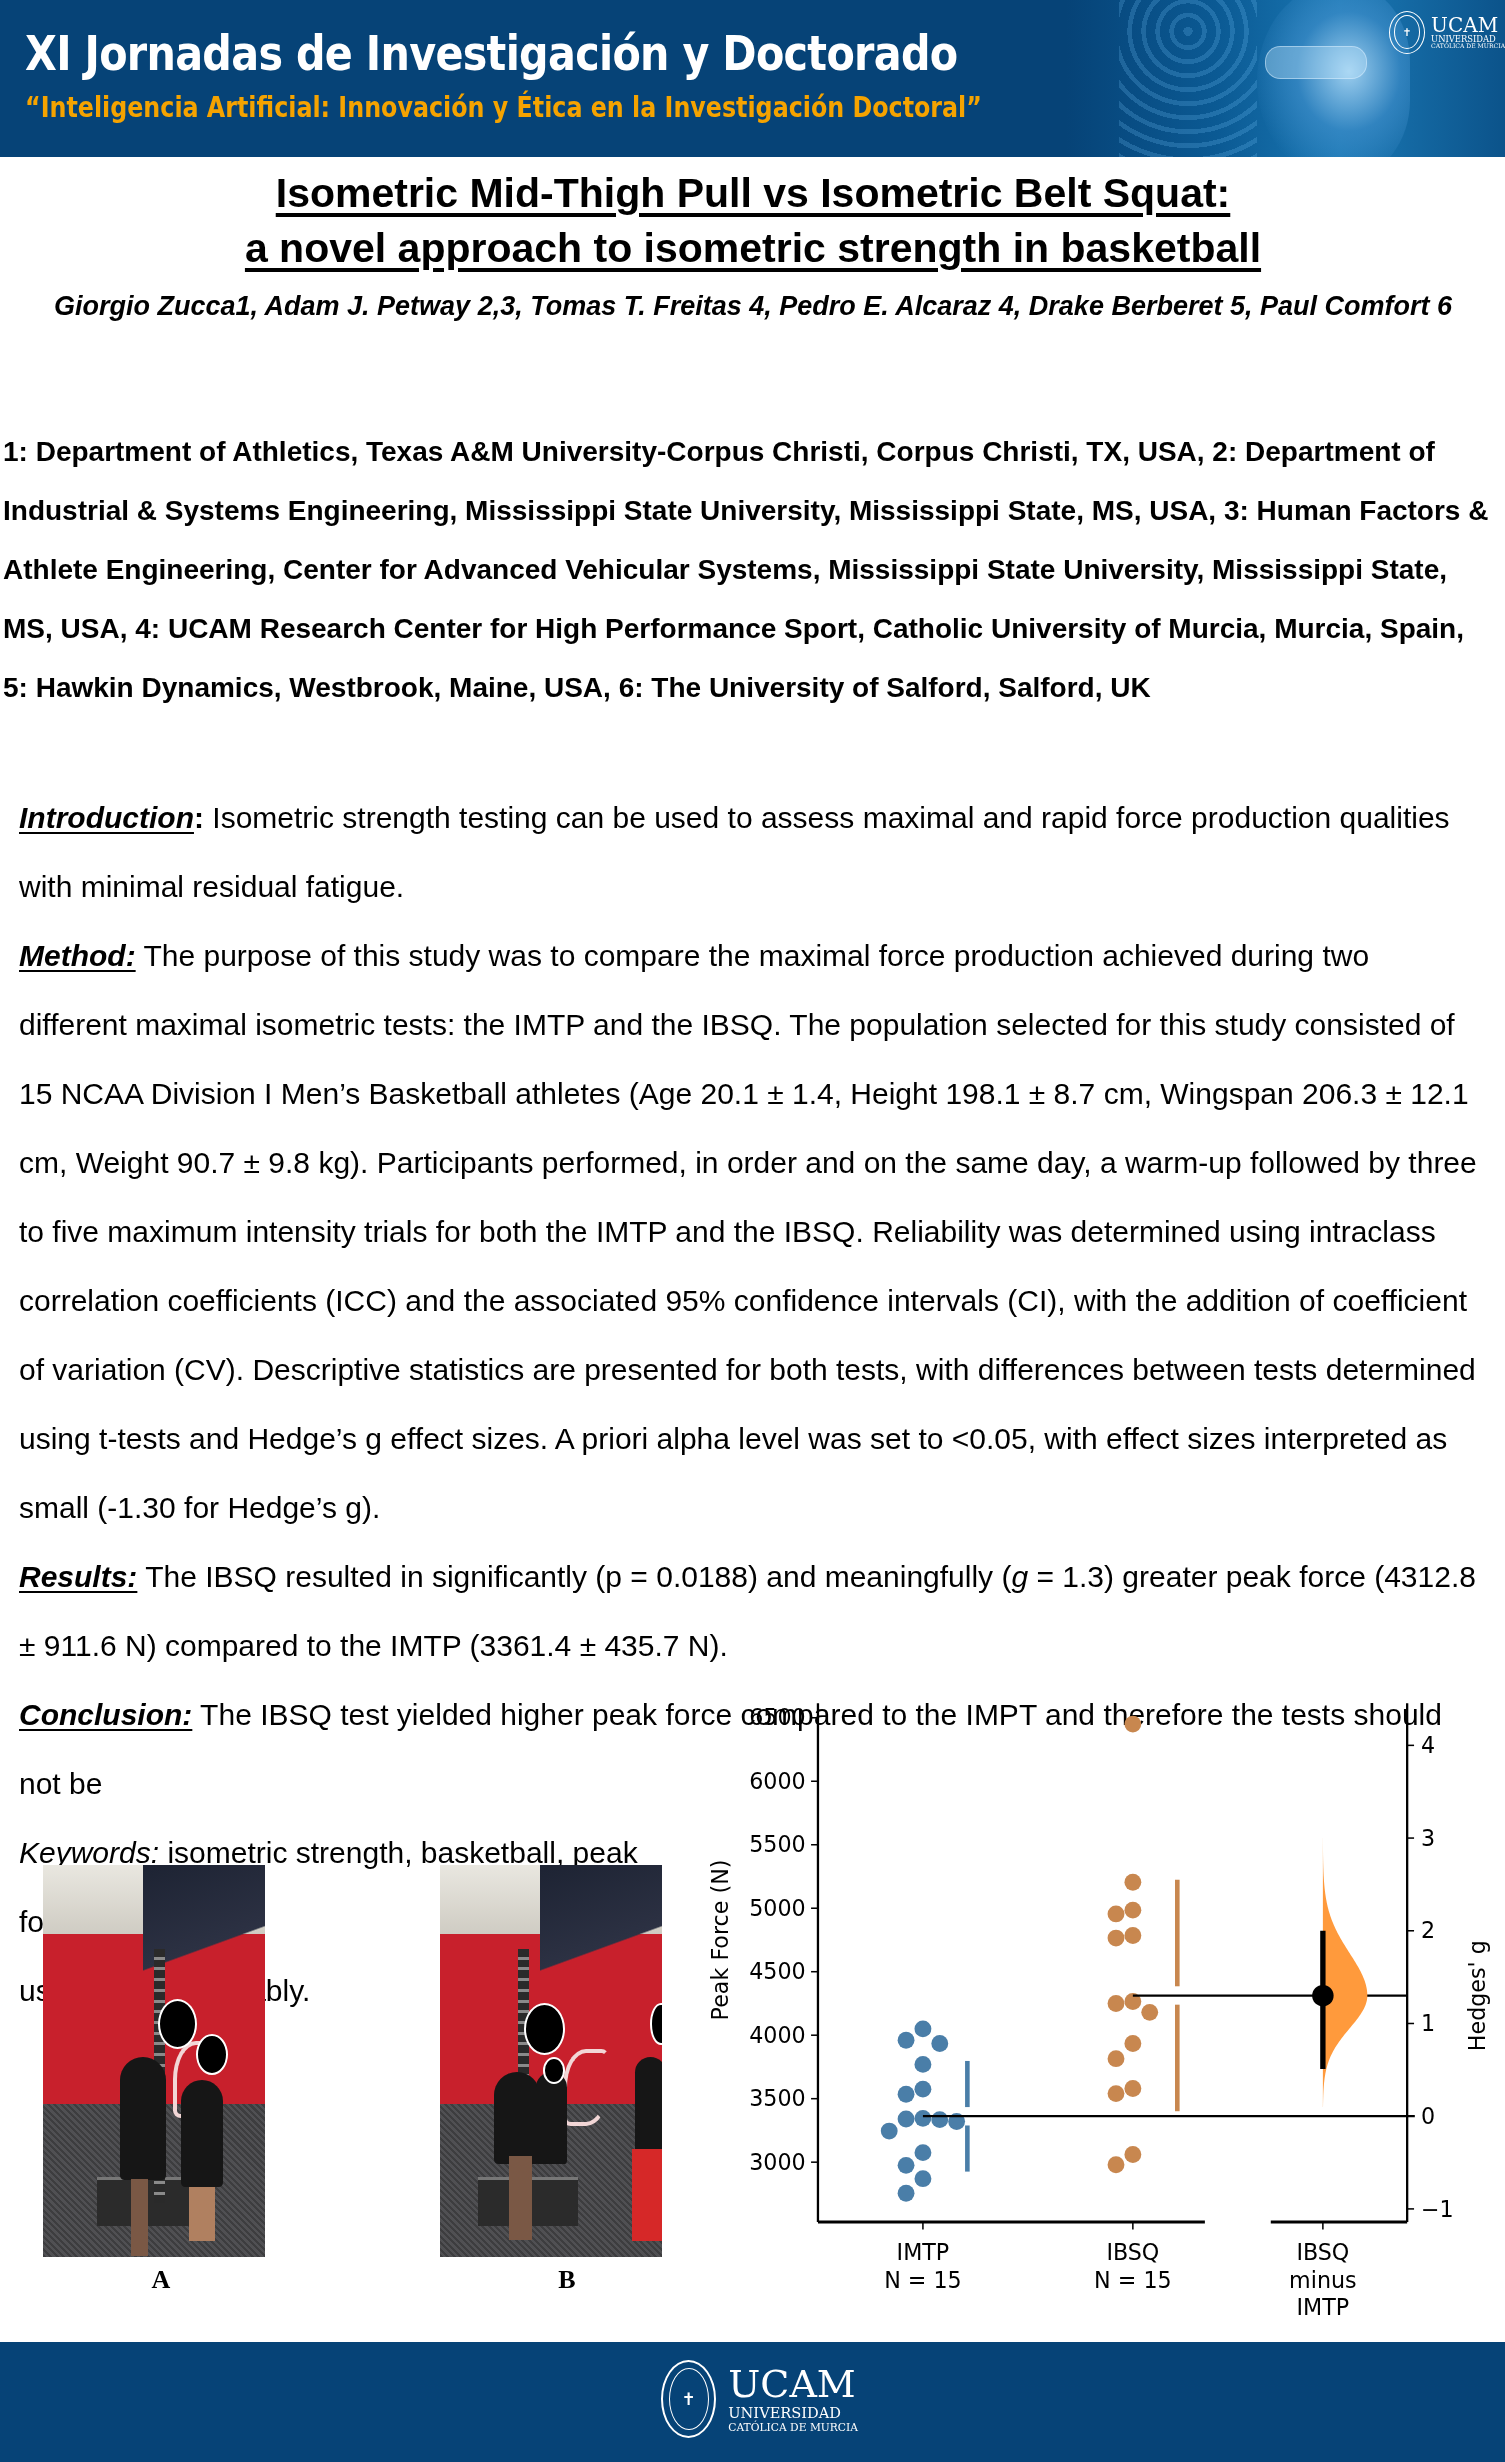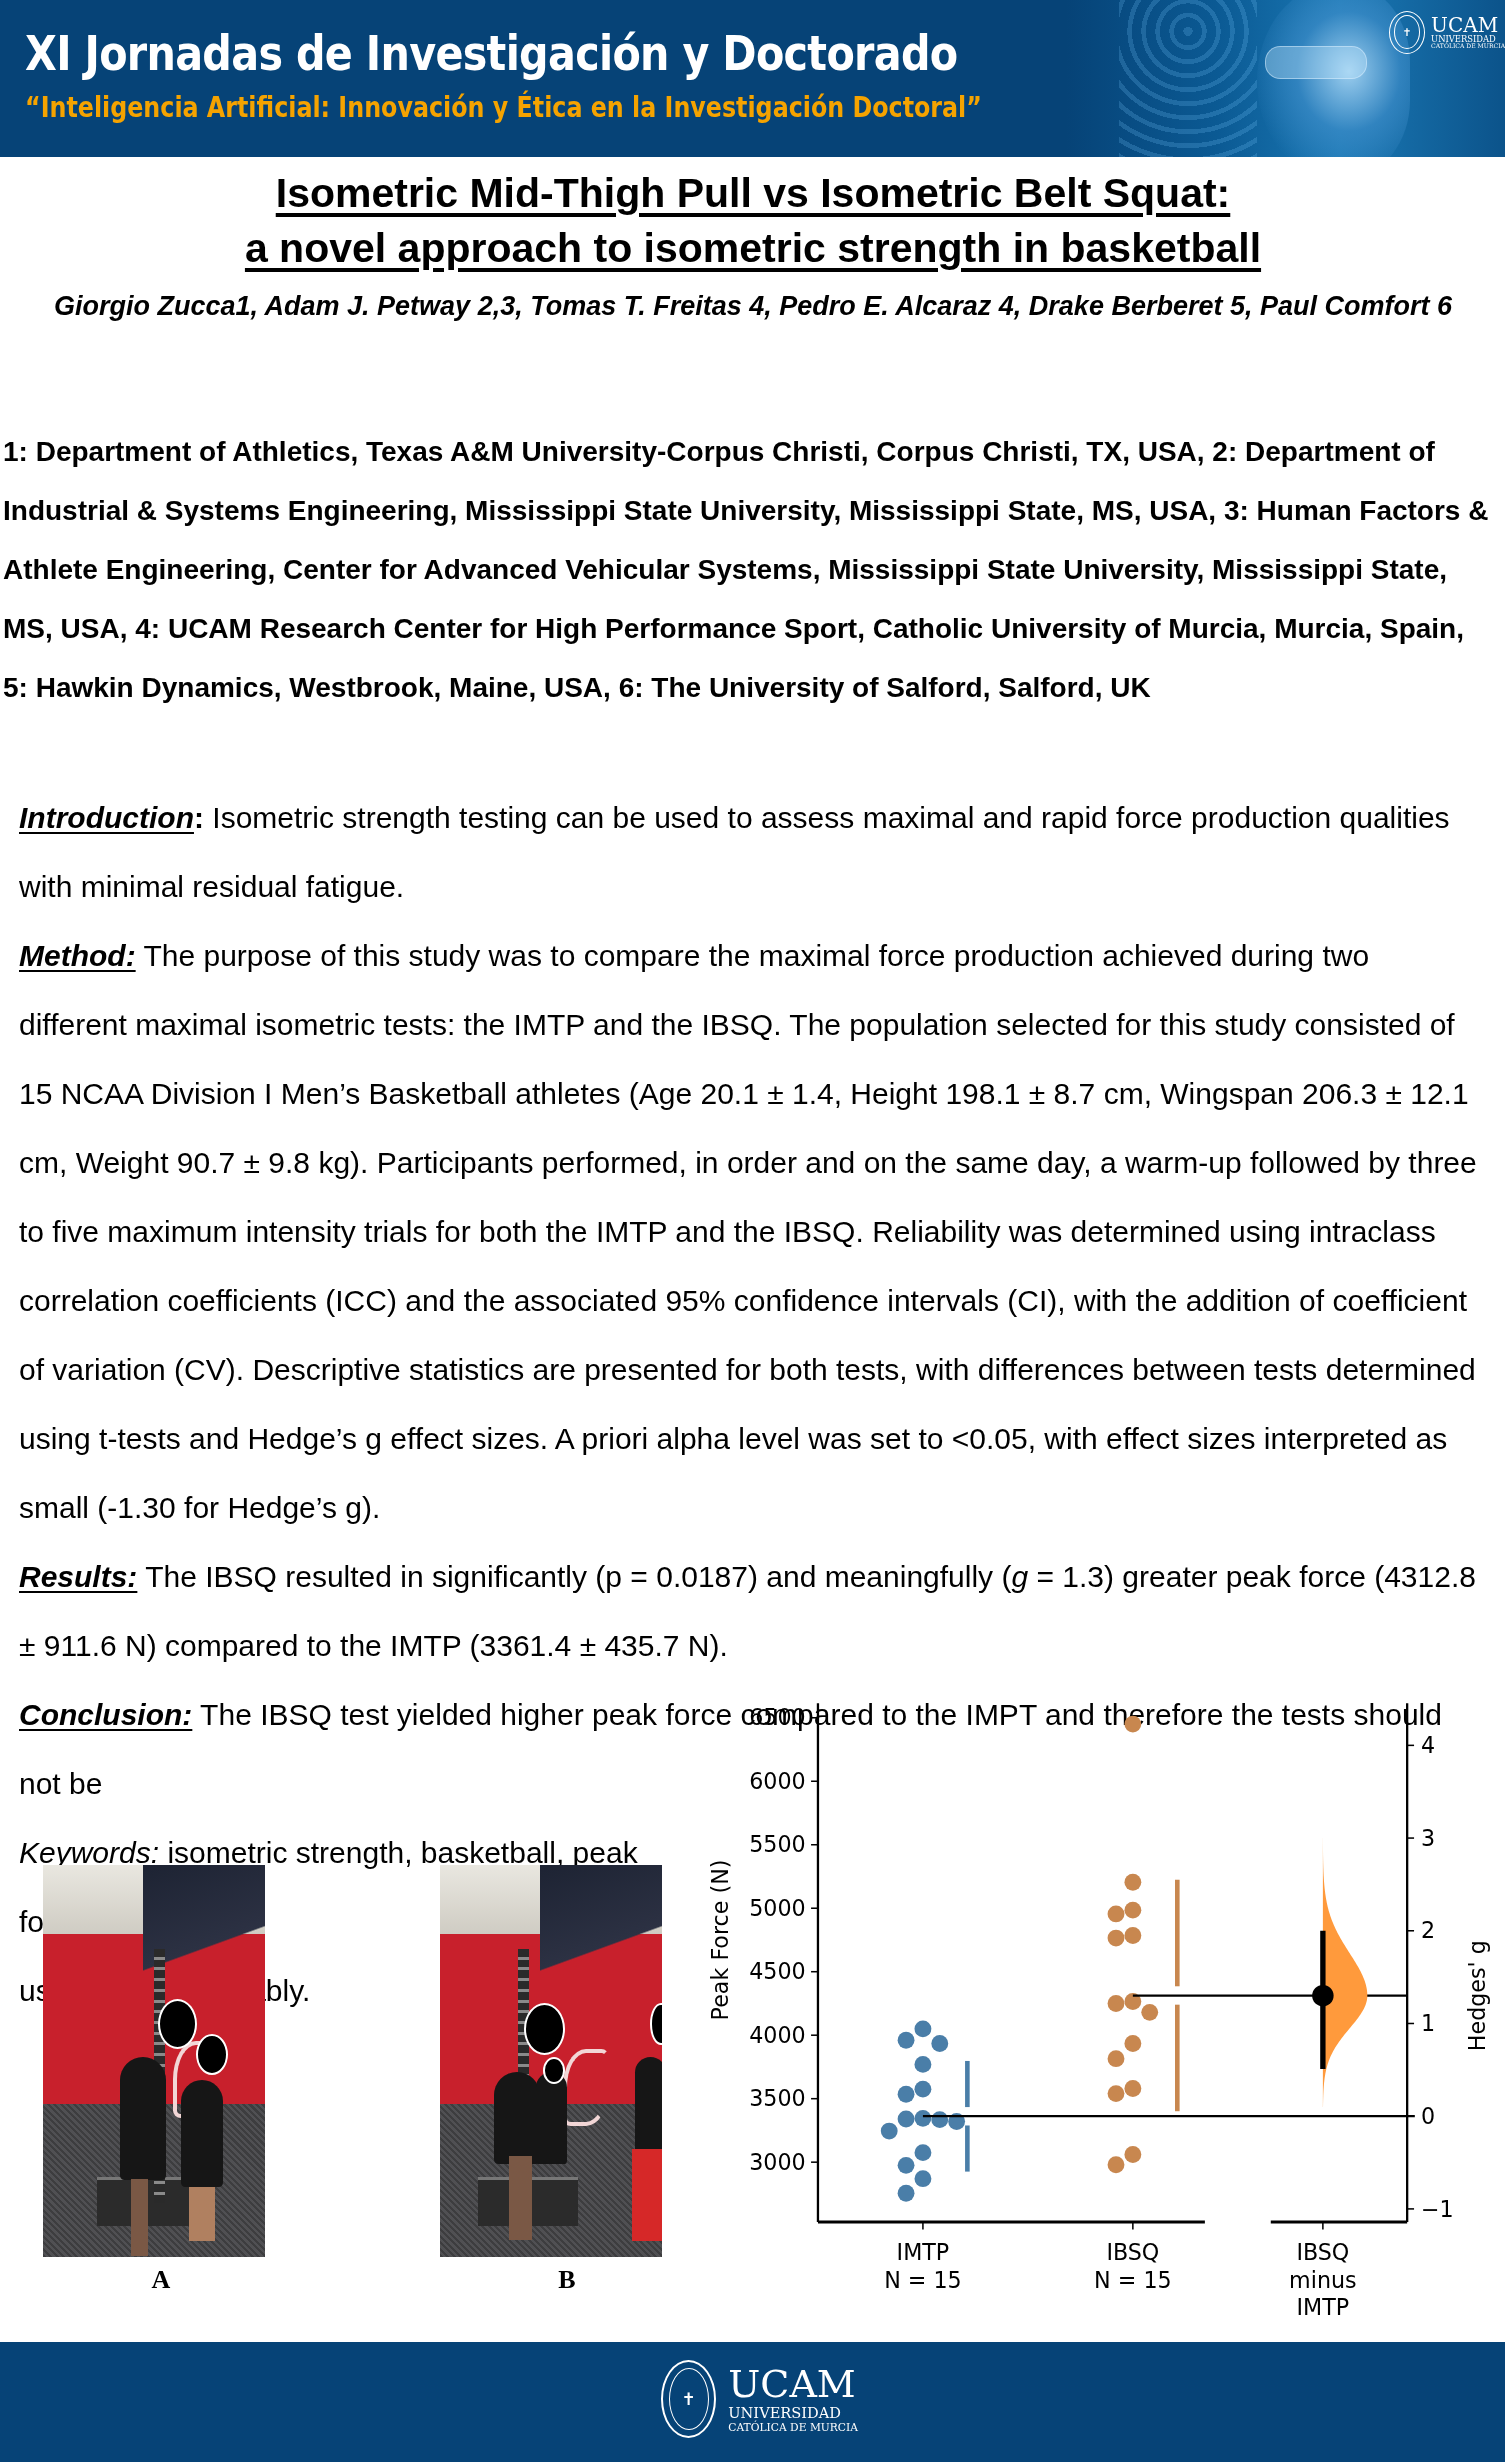--- a/index.html
+++ b/index.html
@@ -68,21 +68,21 @@
 </div>
 
 <div class="title l1">Isometric Mid-Thigh Pull vs Isometric Belt Squat:</div>
 <div class="title l2">a novel approach to isometric strength in basketball</div>
 <div class="authors">Giorgio Zucca1, Adam J. Petway 2,3, Tomas T. Freitas 4, Pedro E. Alcaraz 4, Drake Berberet 5, Paul Comfort 6</div>
 <div class="affil">1: Department of Athletics, Texas A&amp;M University-Corpus Christi, Corpus Christi, TX, USA, 2: Department of Industrial &amp; Systems Engineering, Mississippi State University, Mississippi State, MS, USA, 3: Human Factors &amp; Athlete Engineering, Center for Advanced Vehicular Systems, Mississippi State University, Mississippi State, MS, USA, 4: UCAM Research Center for High Performance Sport, Catholic University of Murcia, Murcia, Spain, 5: Hawkin Dynamics, Westbrook, Maine, USA, 6: The University of Salford, Salford, UK</div>
 
 <div class="body-text">
   <p><span class="lead">Introduction</span><span style="font-weight:bold">:</span><span> Isometric strength testing can be used to assess maximal and rapid force production qualities with minimal residual fatigue.</span></p>
   <p><span class="lead">Method:</span><span> The purpose of this study was to compare the maximal force production achieved during two different maximal isometric tests: the IMTP and the IBSQ. The population selected for this study consisted of 15 NCAA Division I Men’s Basketball athletes (Age 20.1 ± 1.4, Height 198.1 ± 8.7 cm, Wingspan 206.3 ± 12.1 cm, Weight 90.7 ± 9.8 kg). Participants performed, in order and on the same day, a warm-up followed by three to five maximum intensity trials for both the IMTP and the IBSQ. Reliability was determined using intraclass correlation coefficients (ICC) and the associated 95% confidence intervals (CI), with the addition of coefficient of variation (CV). Descriptive statistics are presented for both tests, with differences between tests determined using t-tests and Hedge’s g effect sizes. A priori alpha level was set to &lt;0.05, with effect sizes interpreted as small (-1.30 for Hedge’s g).</span></p>
-  <p><span class="lead">Results:</span><span> The IBSQ resulted in significantly (p = 0.0187) and meaningfully (</span><i>g</i><span> = 1.3) greater peak force (4312.8 ± 911.6 N) compared to the IMTP (3361.4 ± 435.7 N).</span></p>
+  <p><span class="lead">Results:</span><span> The IBSQ resulted in significantly (p = 0.0188) and meaningfully (</span><i>g</i><span> = 1.3) greater peak force (4312.8 ± 911.6 N) compared to the IMTP (3361.4 ± 435.7 N).</span></p>
   <p><span class="lead">Conclusion:</span><span> The IBSQ test yielded higher peak force compared to the IMPT and therefore the tests should not be</span></p>
   <p class="short-line"><i>Keywords:</i><span> isometric strength, basketball, peak force</span></p>
   <p class="short-line">used interchangeably.</p>
 </div>
 
 <div class="photo a">
   <div class="ceiling"></div>
     <div class="stairs"></div>
     <div class="floor"></div>
   <div class="red-logo" style="left:130px;top:176px;"></div>

